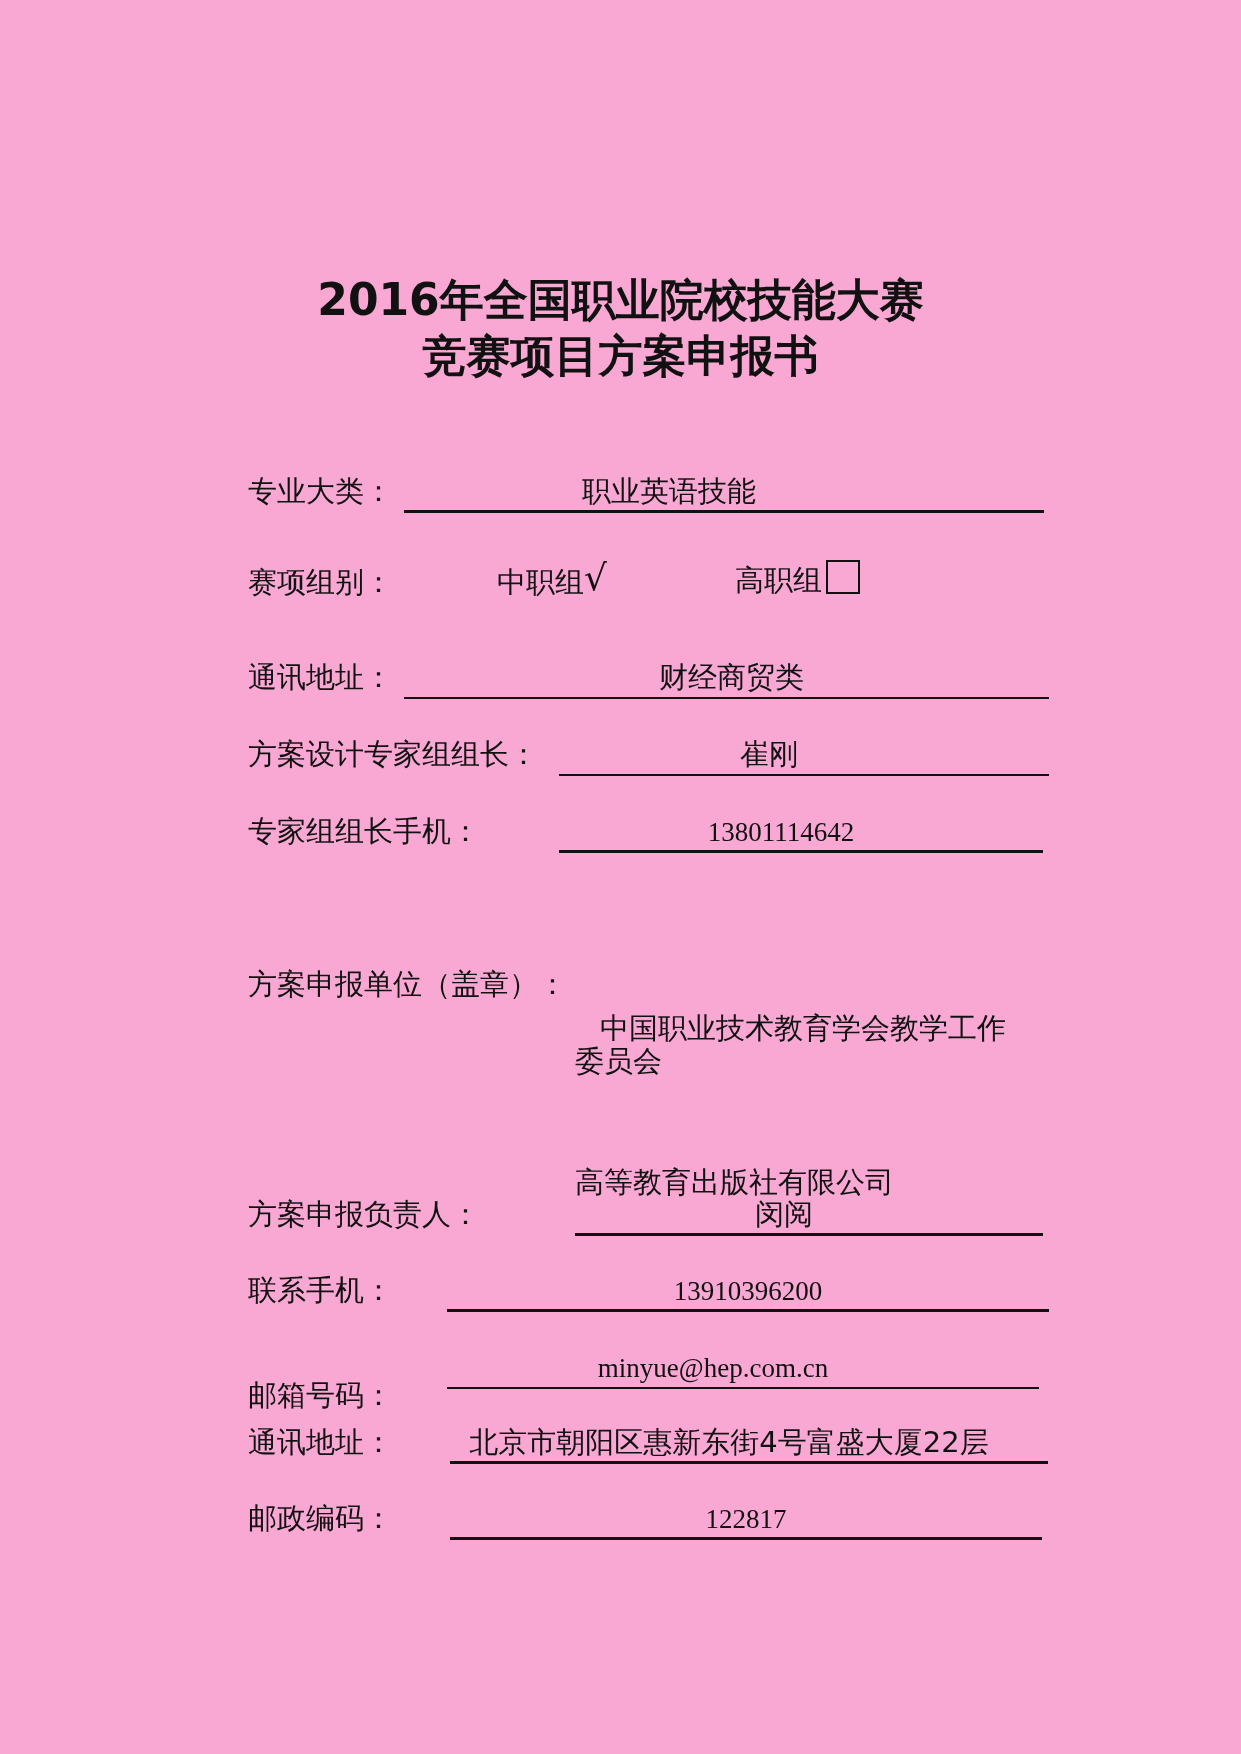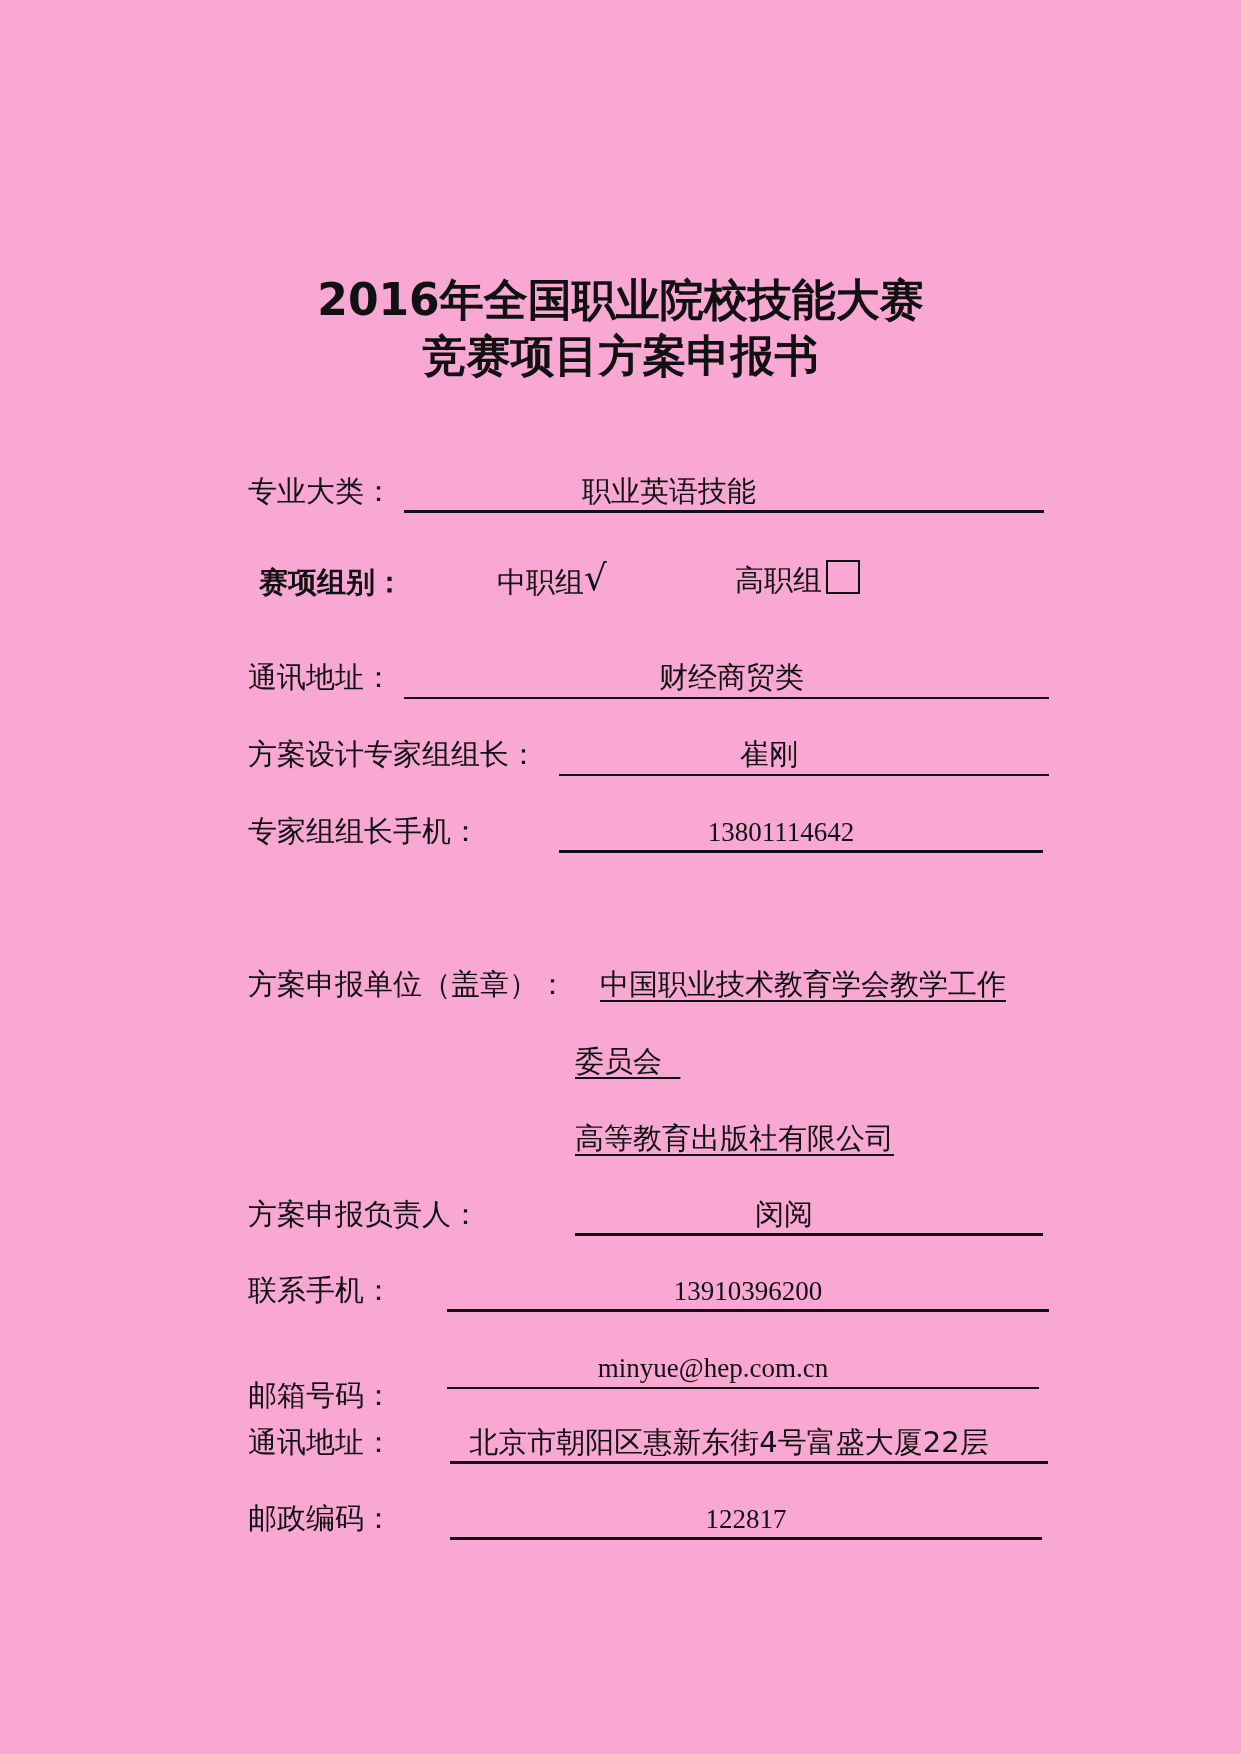--- a/index.html
+++ b/index.html
@@ -18,42 +18,42 @@
   }
   .field {
     position: absolute; height: 36px; font-size: 29px; line-height: 36px;
     text-align: center; white-space: nowrap;
   }
   .field .line {
     position: absolute; left: 0; right: 0; bottom: -4px; border-bottom: 2px solid #111;
   }
   .field.thick .line { border-bottom: 3px solid #111; }
   .mono { font-family: Liberation Serif, serif; font-size: 27px; }
-  .u { text-decoration: underline; text-decoration-thickness: 2px; text-underline-offset: 6px; }
+  .u { text-decoration-thickness: 2px; text-underline-offset: 6px; margin-top: 44px; }
   .checkbox {
     display: inline-block; width: 34px; height: 34px; border: 2px solid #111;
     box-sizing: border-box; vertical-align: -4px; margin-left: 4px;
   }
   .check { font-size: 36px; vertical-align: 2px; }
 </style>
 </head>
 <body>
 
 <div class="page">
 
   <div class="title" style="top:272px;">2016年全国职业院校技能大赛</div>
   <div class="title" style="top:328px;">竞赛项目方案申报书</div>
 
   <div class="label" style="left:248px; top:473px;">专业大类：</div>
   <div class="field thick" style="left:404px; top:473px; width:640px;">
     <span style="position:relative; left:-55px;">职业英语技能</span>
     <div class="line"></div>
   </div>
 
-  <div class="label" style="left:259px; top:564px;font-weight:bold;">赛项组别：</div>
+  <div class="label" style="left:248px; top:564px;">赛项组别：</div>
   <div class="label" style="left:497px; top:560px;">
     <span>中职组</span><span class="check">√</span>
   </div>
   <div class="label" style="left:735px; top:560px;">
     <span>高职组</span><span class="checkbox"></span>
   </div>
 
   <div class="label" style="left:248px; top:659px;">通讯地址：</div>
   <div class="field" style="left:404px; top:659px; width:645px;">
     <span style="position:relative; left:5px;">财经商贸类</span>

